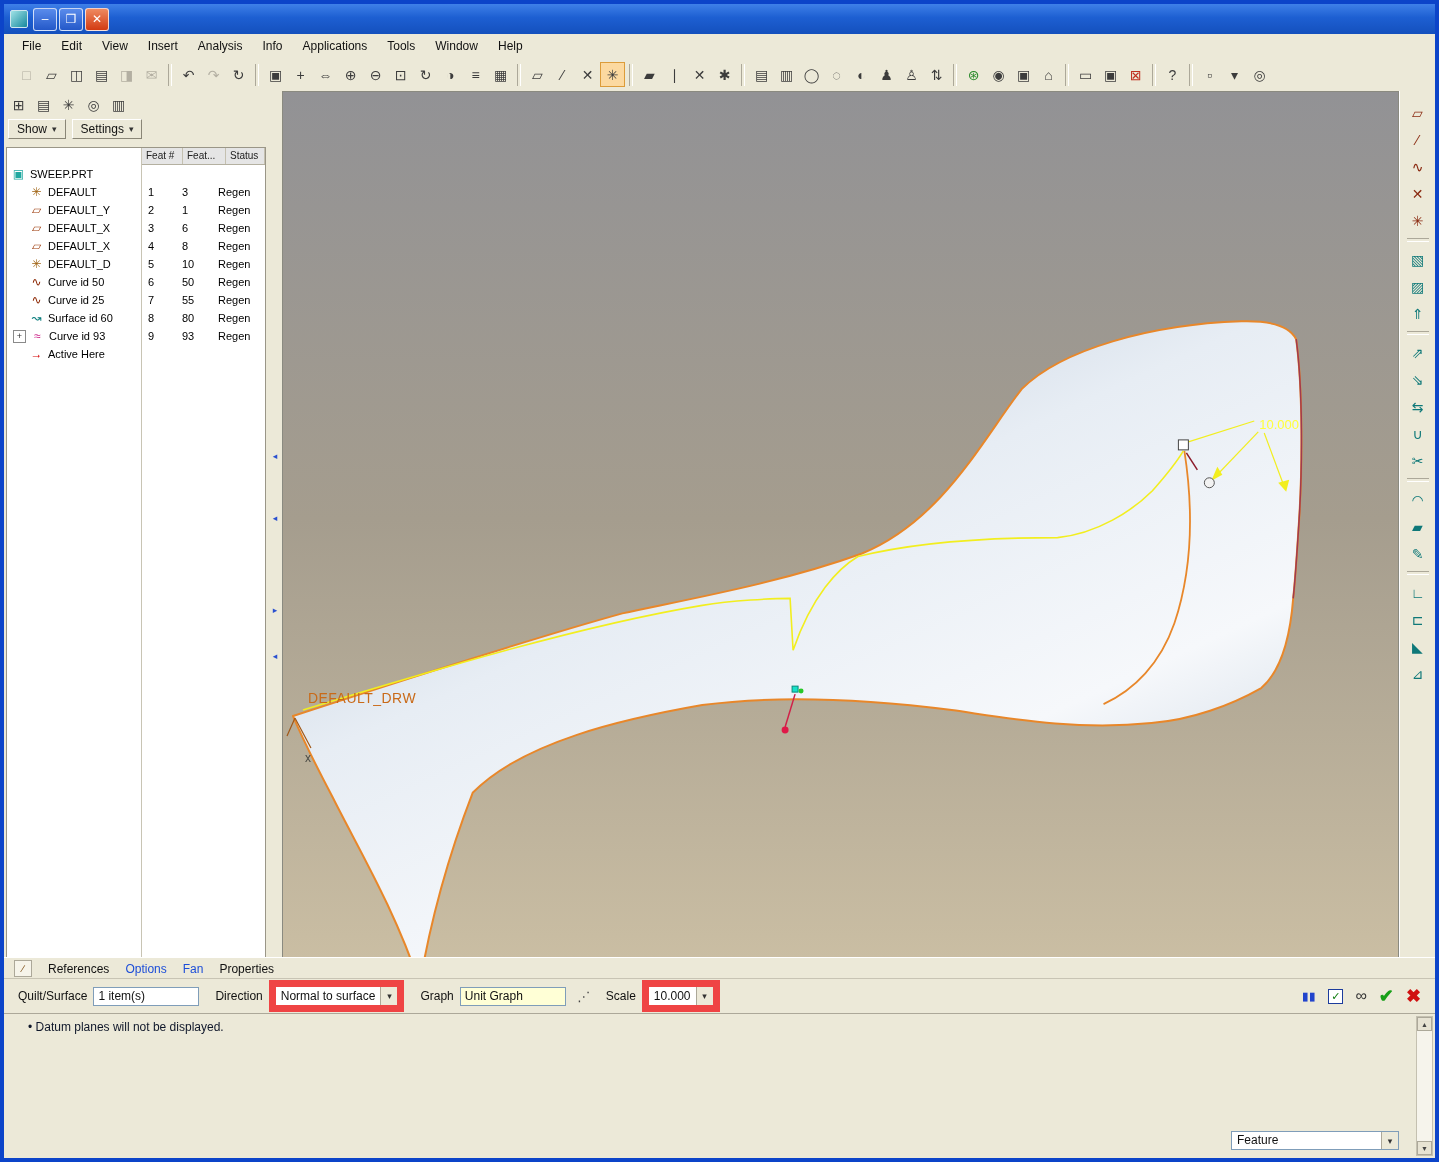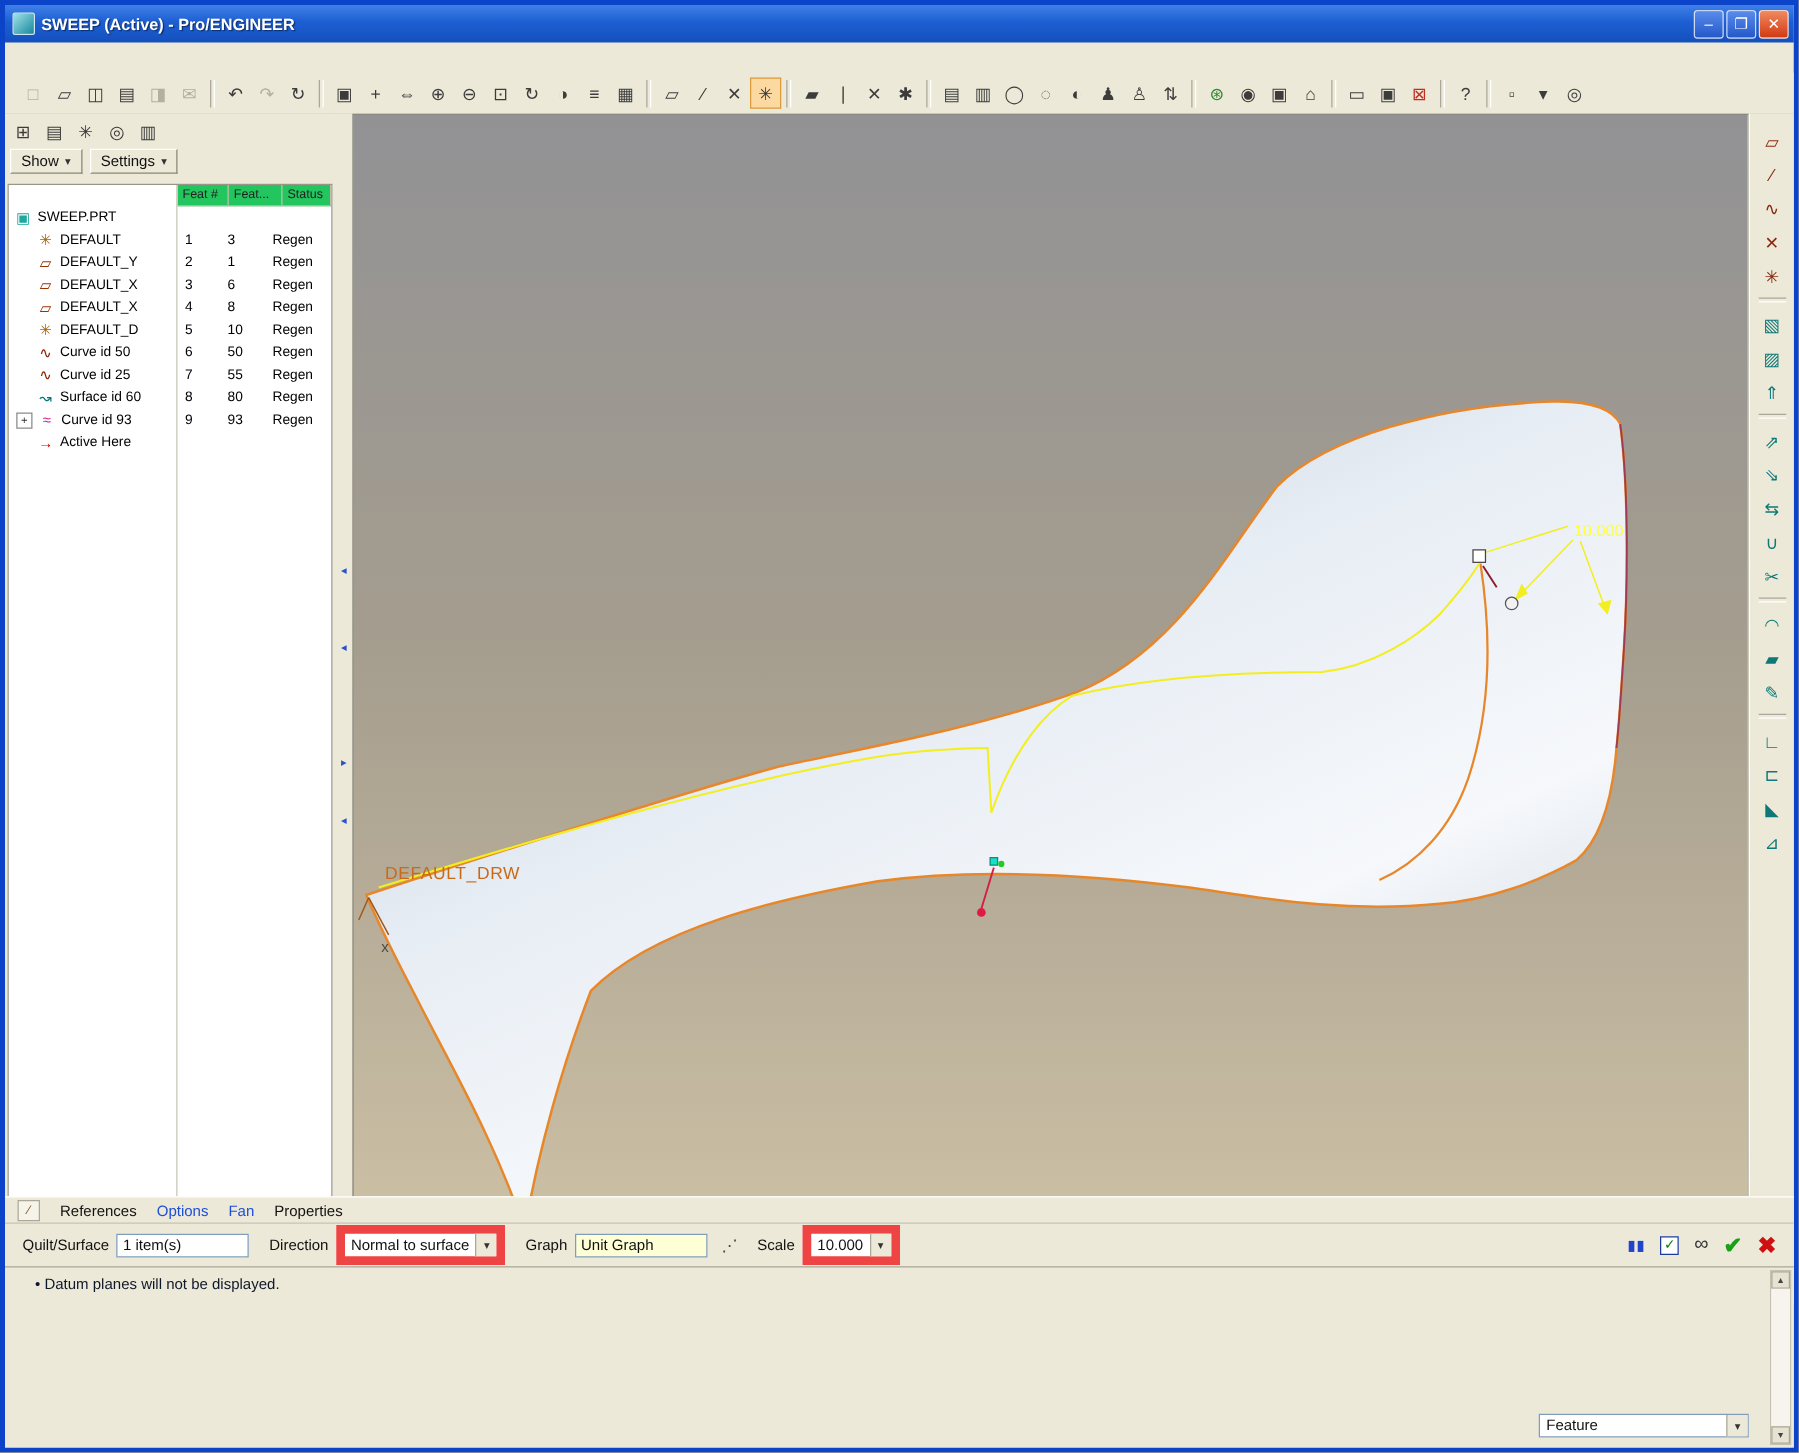--- a/index.html
+++ b/index.html
@@ -32,21 +32,21 @@
   .navigator{position:absolute;left:0;top:87px;width:264px;bottom:115px;background:#ece9d8;border-right:1px solid #aca899;}
   .nav-toolbar{position:absolute;left:2px;top:0;right:0;height:27px;display:flex;align-items:center;}
   .nav-controls{position:absolute;left:4px;top:28px;right:4px;height:25px;display:flex;gap:6px;align-items:flex-start;}
   .dd-btn{font-family:inherit;font-size:12px;color:#111;background:#ece9d8;border:1px solid;
     border-color:#fff #8a8677 #8a8677 #fff;padding:2px 8px;display:flex;gap:5px;align-items:center;}
   .dd-arrow{font-size:9px;color:#333;}
   .tree-area{position:absolute;left:2px;top:56px;right:2px;bottom:16px;background:#fff;border:1px solid #9a9687;overflow:hidden;}
   .pane-names{position:absolute;left:0;top:0;width:134px;bottom:0;border-right:1px solid #c8c4b4;overflow:hidden;}
   .pane-cols{position:absolute;left:135px;top:0;right:0;bottom:0;overflow:hidden;}
   .tree-header-spacer{height:17px;}
-  .cols-header{height:16px;display:flex;background:#22c55e;border-bottom:1px solid #b4b0a0;font-size:10px;color:#222;}
+  .cols-header{height:16px;display:flex;background:#e5e5e5;border-bottom:1px solid #b4b0a0;font-size:10px;color:#222;}
   .cols-header .col{padding:2px 2px 0 4px;border-right:1px solid #c4c0b0;}
   .col.c1{width:34px;}.col.c2{width:36px;}.col.c3{flex:1;}
   .tree-row{height:18px;display:flex;align-items:center;font-size:11px;color:#000;white-space:nowrap;padding-left:4px;}
   .exp-spacer{display:inline-block;width:18px;flex:0 0 auto;}
   .expander{display:inline-flex;align-items:center;justify-content:center;width:11px;height:11px;flex:0 0 auto;
     border:1px solid #8a8a8a;background:#fff;font-size:9px;line-height:9px;margin:0 4px 0 2px;color:#333;}
   .tree-ico{width:15px;margin-right:4px;font-size:12px;text-align:center;flex:0 0 auto;}
   .ico-part{color:#1fa8a0;}.ico-datum{color:#a06414;}.ico-plane{color:#993300;}.ico-curve{color:#8b2500;}
   .ico-surface{color:#007878;}.ico-curve2{color:#cc2288;}.ico-insert{color:#d40000;font-weight:bold;}
   .cols-row{height:18px;display:flex;align-items:center;font-size:11px;color:#000;}
@@ -118,28 +118,39 @@
   .msg-scrollbar .sb-btn{width:auto;height:14px;}
   .sb-vtrack{flex:1;background:#f6f4ec;}
 </style>
 </head>
 <body>
 
 <div class="window">
 
   <div class="titlebar">
     <span class="app-icon"></span>
-    <span class="title-text">SWEEP (Active) - Pro/ENGINEER</span>
     <span class="win-buttons">
       <span class="win-btn">–</span>
       <span class="win-btn">❐</span>
       <span class="win-btn close">✕</span>
     </span>
   </div>
 
+  <div class="menubar">
+    <span class="menu-item">File</span>
+    <span class="menu-item">Edit</span>
+    <span class="menu-item">View</span>
+    <span class="menu-item">Insert</span>
+    <span class="menu-item">Analysis</span>
+    <span class="menu-item">Info</span>
+    <span class="menu-item">Applications</span>
+    <span class="menu-item">Tools</span>
+    <span class="menu-item">Window</span>
+    <span class="menu-item">Help</span>
+  </div>
 
   <div class="toolbar">
       <span class="tb-btn disabled">□</span>
       <span class="tb-btn">▱</span>
       <span class="tb-btn">◫</span>
       <span class="tb-btn">▤</span>
       <span class="tb-btn disabled">◨</span>
       <span class="tb-btn disabled">✉</span>
       <span class="tb-sep"></span>
       <span class="tb-btn">↶</span>

